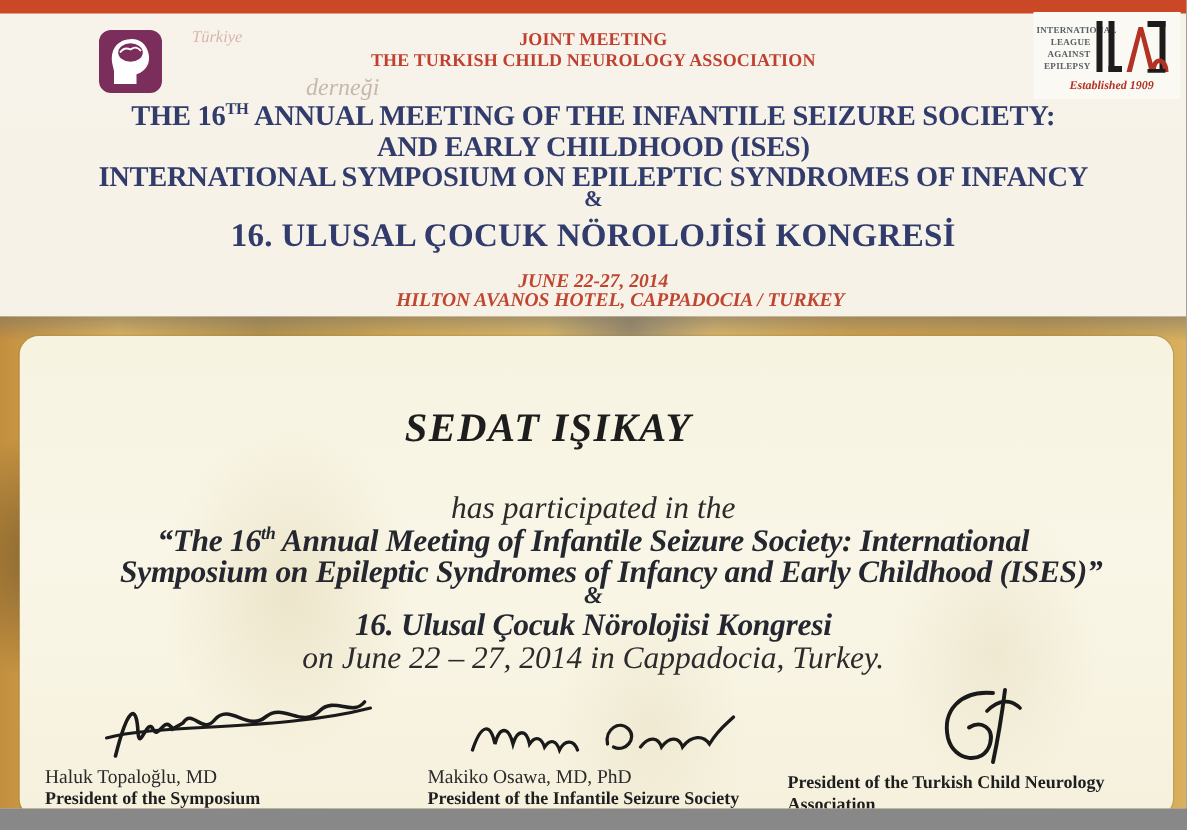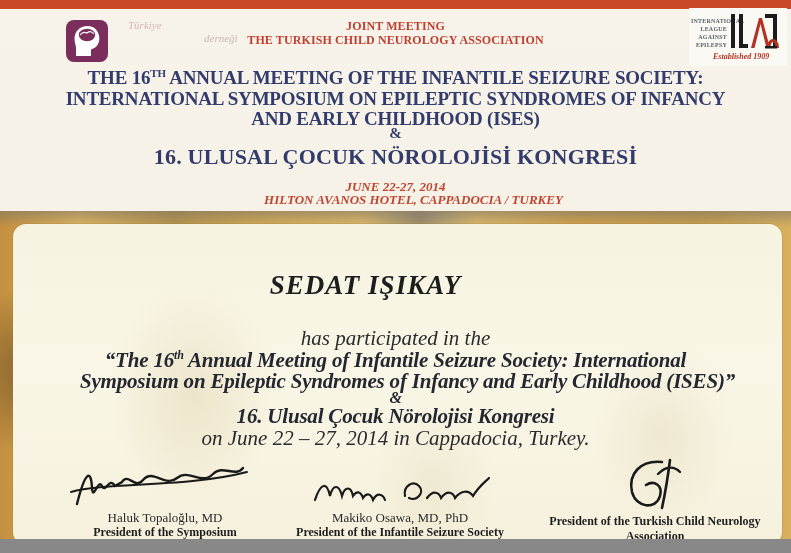--- a/index.html
+++ b/index.html
@@ -15,21 +15,21 @@
   
   .top-bar{left:0;top:0;width:791px;height:9px;background:#cb4827;}
 
   
   .logo-icon{left:66px;top:20px;width:42px;height:42px;border-radius:8px;background:#7b2d5c;}
   .logo-turkiye{left:128px;top:19px;font-size:11px;font-style:italic;color:#d8b6ac;}
   .logo-name{
     left:112px;top:31px;font-size:19px;font-weight:bold;letter-spacing:.5px;
     color:#efe9de;-webkit-text-stroke:1px #b7a99f;text-stroke:1px #b7a99f;
   }
-  .logo-dernegi{left:204px;top:32px;font-size:11px;font-style:italic;color:#c5b8ae;}
+  .logo-dernegi{left:204px;top:50px;font-size:16px;font-style:italic;color:#c5b8ae;}
 
   
   .joint{top:20px;color:#bf4030;font-weight:bold;font-size:12px;line-height:13.5px;letter-spacing:.1px;}
 
   
   .ilae{right:4px;top:8px;width:98px;height:58px;background:#fbf9f3;}
   .ilae-lines{position:absolute;left:2px;top:9px;width:36px;text-align:right;
     font-size:6px;line-height:8px;color:#5a6068;font-weight:bold;letter-spacing:.2px;}
   .ilae-est{position:absolute;left:24px;top:44px;font-size:8px;font-style:italic;color:#b23324;font-weight:bold;}
 
@@ -69,21 +69,21 @@
   .body-bold{font-style:italic;font-weight:bold;color:#24272f;font-size:21px;letter-spacing:-.2px;}
   .body-bold sup{font-size:12px;}
   .l-part{top:326px;}
   .l-q1{top:348px;}
   .l-q2{top:369px;margin-left:24px;}
   .l-amp{top:389px;font-size:16px;}
   .l-cong{top:404px;}
   .l-date{top:426px;}
 
   
-  .sig{position:absolute;text-align:center;}
+  .sig{position:absolute;}
   .sig-name{font-size:13px;color:#2a2a2a;line-height:15px;}
   .sig-title{font-size:12px;font-weight:bold;color:#1e1e1e;line-height:15px;}
   .sig svg{display:block;margin:0 auto;}
   .sig-left{left:30px;top:458px;width:270px;}
   .sig-mid{left:285px;top:468px;width:230px;}
   .sig-right{left:525px;top:458px;width:260px;}
 </style>
 </head>
 <body>
 
@@ -121,22 +121,22 @@
       <rect x="44" y="2" width="4" height="34" fill="#1c1c1c"></rect>
       <rect x="36" y="2" width="12" height="4" fill="#1c1c1c"></rect>
       <path d="M38 36 C38 24 50 24 50 36 L46.5 36 C46.5 28 41.5 28 41.5 36 Z" fill="#b23324"></path>
       <rect x="36" y="34" width="12" height="2.5" fill="#1c1c1c"></rect>
     </svg>
     <div class="ilae-est">Established 1909</div>
   </div>
 
   <div class="abs ctr navy-title">
     <div><span>THE 16</span><sup>TH</sup><span> ANNUAL MEETING OF THE INFANTILE SEIZURE SOCIETY:</span></div>
+    <div>AND EARLY CHILDHOOD (ISES)</div>
     <div>INTERNATIONAL SYMPOSIUM ON EPILEPTIC SYNDROMES OF INFANCY</div>
-    <div>AND EARLY CHILDHOOD (ISES)</div>
   </div>
   <div class="abs ctr amp-top">&amp;</div>
   <div class="abs ctr congress-top">16. ULUSAL ÇOCUK NÖROLOJİSİ KONGRESİ</div>
   <div class="abs ctr date-top">JUNE 22-27, 2014</div>
   <div class="abs ctr venue-top">HILTON AVANOS HOTEL, CAPPADOCIA / TURKEY</div>
 
   <div class="abs photo"></div>
 
   <div class="abs panel"></div>
 

